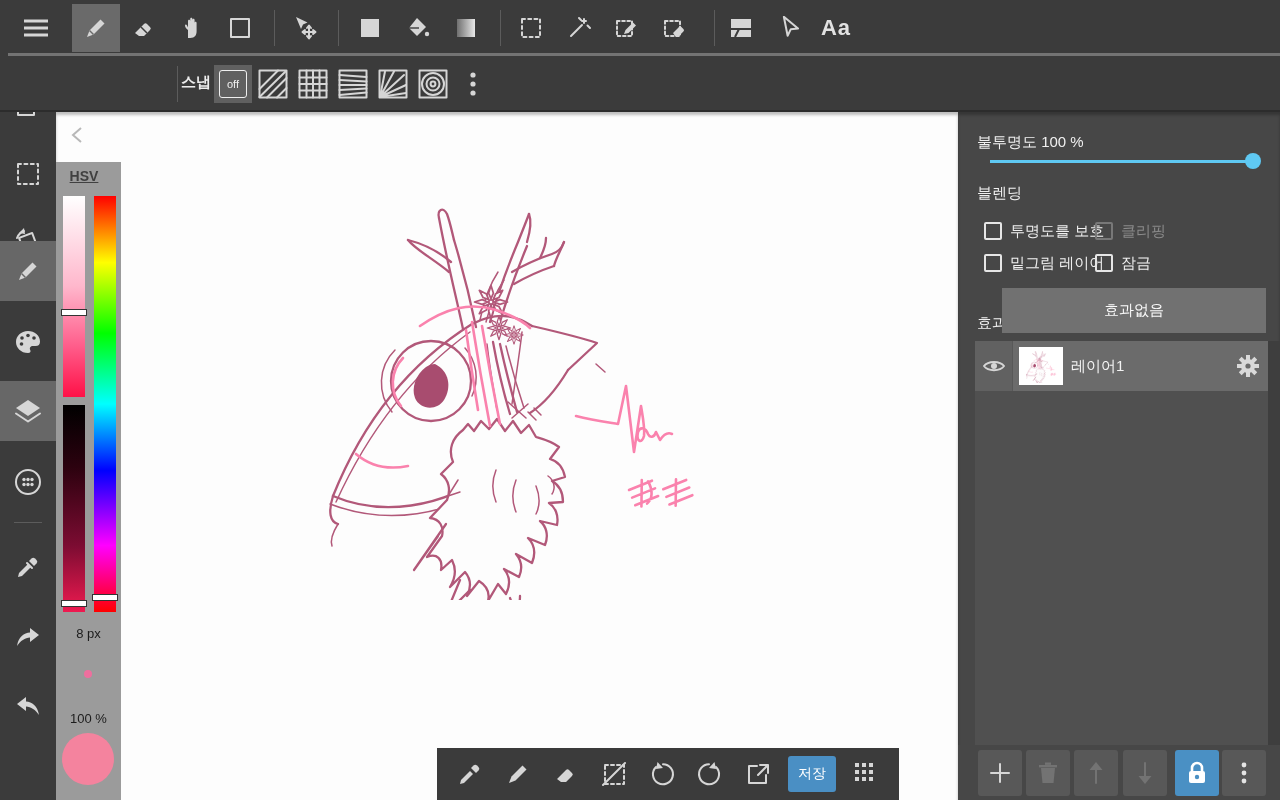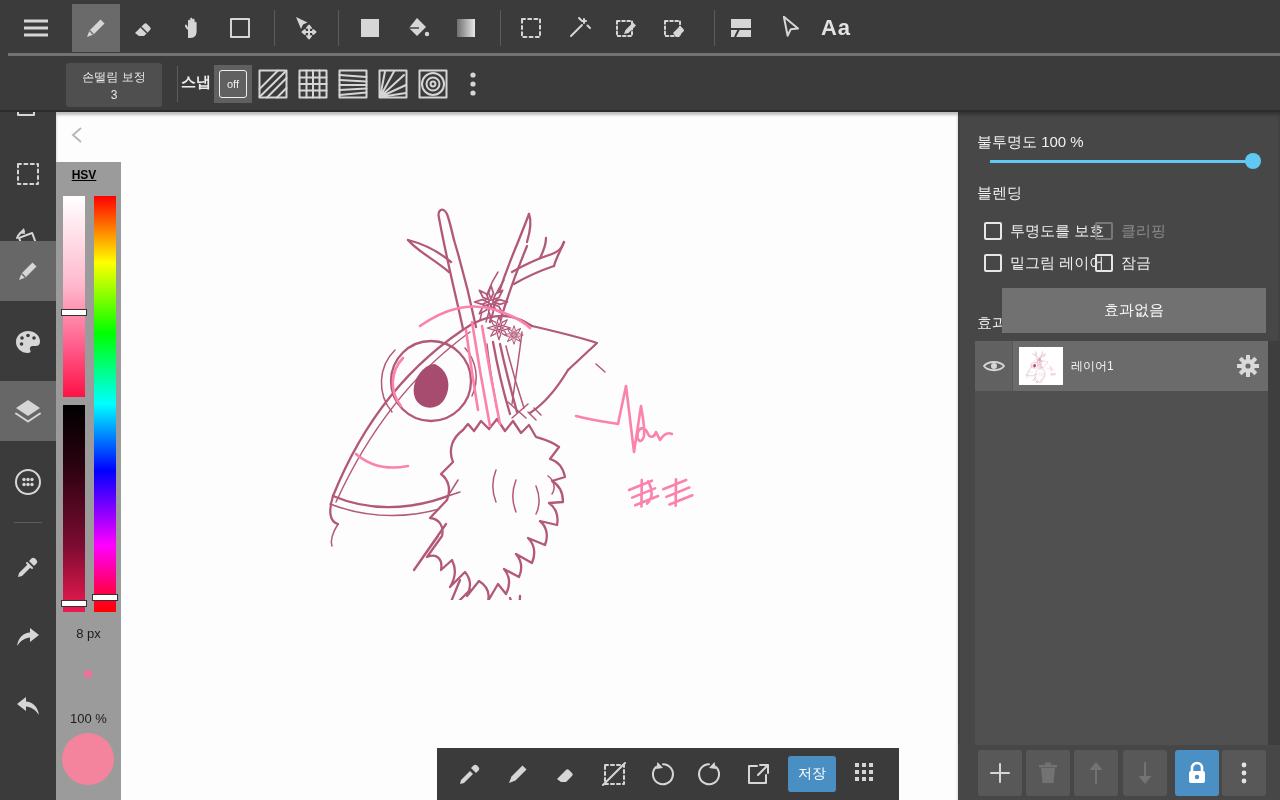--- a/index.html
+++ b/index.html
@@ -33,22 +33,22 @@
   .lr-item { position:absolute; left:0; width:56px; height:60px; display:flex; align-items:center; justify-content:center; }
   .lr-item.sel { background:#676767; }
   .lr-sep { position:absolute; left:14px; width:28px; height:1px; background:#5c5c5c; }
 
   
   #canvas { left:56px; top:112px; width:902px; height:688px; background:#fdfdfd; box-shadow:inset 0 3px 3px rgba(0,0,0,.25); }
   #back-chevron { position:absolute; left:14px; top:14px; }
 
   
   #hsv-panel { position:absolute; left:0; top:50px; width:65px; height:638px; background:#9b9b9b; }
-  #hsv-title { position:absolute; left:0; top:6px; width:56px; text-align:center; font-size:12px; font-weight:bold;
-               color:#000000; text-decoration:underline; }
+  #hsv-title { position:absolute; left:0; top:6px; width:56px; text-align:center; font-size:14px; font-weight:bold;
+               color:#404040; text-decoration:underline; }
   .vbar { position:absolute; width:22px; border:0; }
   #sat-bar  { left:7px;  top:34px;  height:201px; background:linear-gradient(180deg,#ffffff 0%,#ffb7cc 45%,#ff5c8a 75%,#ff1147 100%); }
   #val-bar  { left:7px;  top:243px; height:207px; background:linear-gradient(180deg,#000000 0%,#2c020f 30%,#7c0c32 68%,#ef1a50 100%); }
   #hue-bar  { left:38px; top:34px;  height:416px; background:linear-gradient(180deg,#ff0000 0%,#ffff00 16%,#00ff00 33%,#00ffff 50%,#0000ff 66%,#ff00ff 84%,#ff0040 96%,#ff0000 100%); }
   .bar-handle { position:absolute; height:7px; background:#ffffff; border:1px solid #333; }
   #sat-handle { left:5px;  top:147px; width:26px; }
   #val-handle { left:5px;  top:438px; width:26px; }
   #hue-handle { left:36px; top:432px; width:26px; }
   .picker-text { position:absolute; left:0; width:65px; text-align:center; font-size:13px; color:#1c1c1c; }
   #brush-size-label { top:464px; }
@@ -76,21 +76,21 @@
   .chk-box.disabled { border-color:#787878; }
   .chk-label { font-size:15px; color:#efefef; }
   .chk-label.disabled { color:#8b8b8b; }
   #effect-label { position:absolute; left:19px; top:202px; font-size:15px; color:#f0f0f0; }
   #effect-btn { position:absolute; left:44px; top:176px; width:264px; height:45px; background:#717171;
                 color:#fafafa; font-size:15px; display:flex; align-items:center; justify-content:center; }
   #layer-scroll-gutter { position:absolute; left:310px; top:229px; width:12px; height:404px; background:#3e3e3e; }
   #layer-row { position:absolute; left:17px; top:229px; width:293px; height:50px; background:#6b6b6b; display:flex; align-items:center; }
   #layer-vis-cell { width:38px; height:50px; background:#616161; border-right:1px solid #585858; display:flex; align-items:center; justify-content:center; }
   #layer-thumb { width:44px; height:38px; background:#ffffff; margin-left:6px; display:flex; align-items:center; justify-content:center; }
-  #layer-name { font-size:12px; color:#f4f4f4; margin-left:8px; flex:1; }
+  #layer-name { font-size:15px; color:#f4f4f4; margin-left:8px; flex:1; }
   #layer-gear { width:40px; display:flex; justify-content:center; }
   #layer-list-bg { position:absolute; left:17px; top:279px; width:293px; height:354px; background:#505050; }
   #layers-bottombar { position:absolute; left:0; top:633px; width:322px; height:55px; background:#474747; }
   .lb-btn { position:absolute; top:5px; width:44px; height:46px; background:#585858; border-radius:3px;
             display:flex; align-items:center; justify-content:center; }
   .lb-btn.blue { background:#4a90c4; }
   .dim .ic { stroke:#737373; } .dim .icf { fill:#737373; }
 
   
   .sk  { stroke:#b25879; fill:none; stroke-width:2.3; stroke-linecap:round; stroke-linejoin:round; }
@@ -319,24 +319,20 @@
       <svg width="22" height="24">
           <path class="ic" stroke-width="1.8" d="M4,2 L11,20 L13,13 L20,11 Z" transform="rotate(10 12 12)"></path>
         </svg>
     </div>
     <div class="tb-item" style="left:804px">
       <span class="aa-label">Aa</span>
     </div>
   </div>
 
   <div id="snapbar" class="abs">
-    <div id="stabilizer-btn">
-      <div>손떨림 보정</div>
-      <div>3</div>
-    </div>
     <div id="snapbar-sep"></div>
     <span id="snap-label">스냅</span>
     <div id="snap-off">
       <div class="inner">off</div>
     </div>
     <div class="snap-ic" style="left:256px">
       <svg width="30" height="30">
           <g class="ic" stroke-width="1.7">
             <rect x="1.5" y="1.5" width="27" height="27"></rect>
             <path d="M1.5,20 L20,1.5 M1.5,28 L28,2 M9,28.5 L28.5,9 M19,28.5 L28.5,19"></path>

